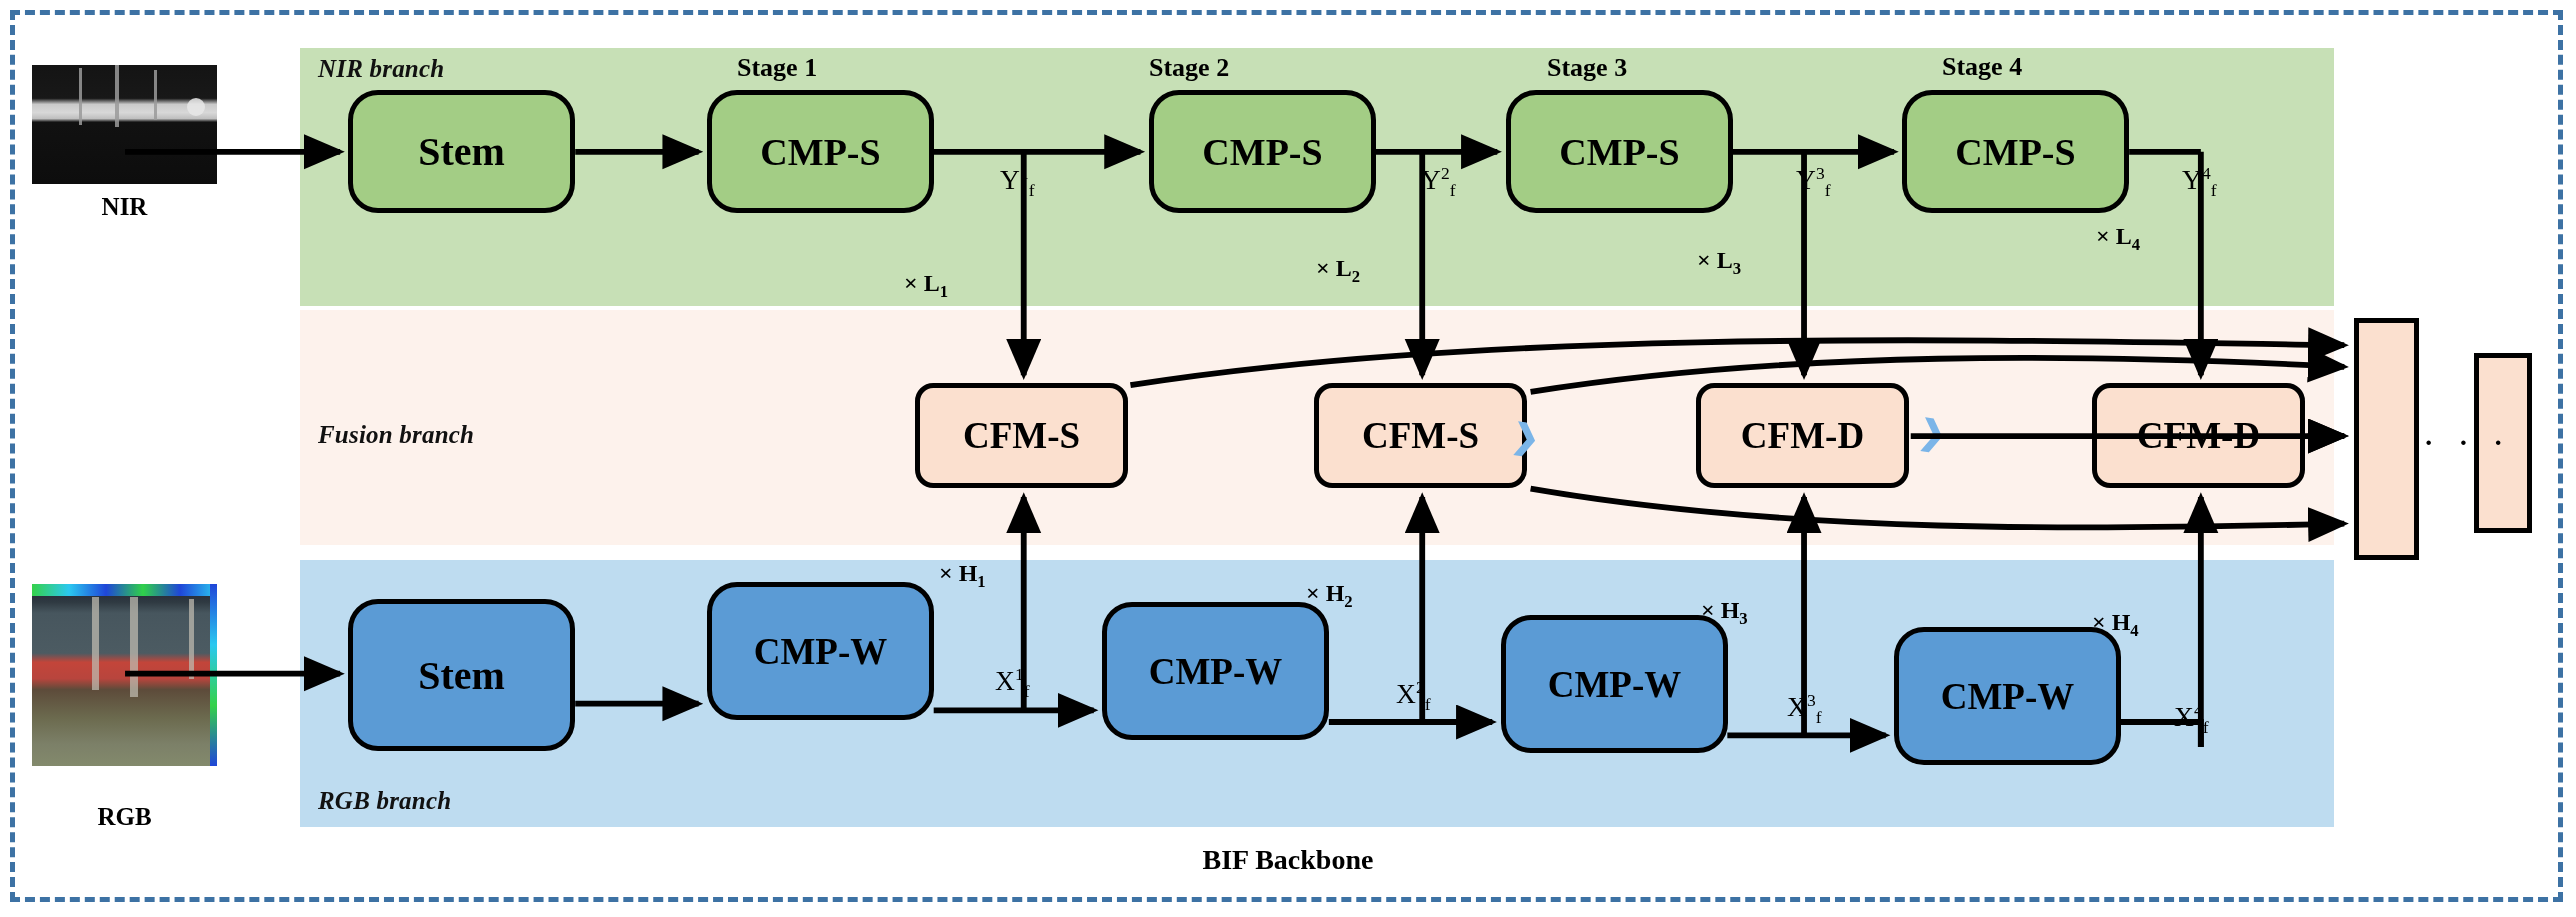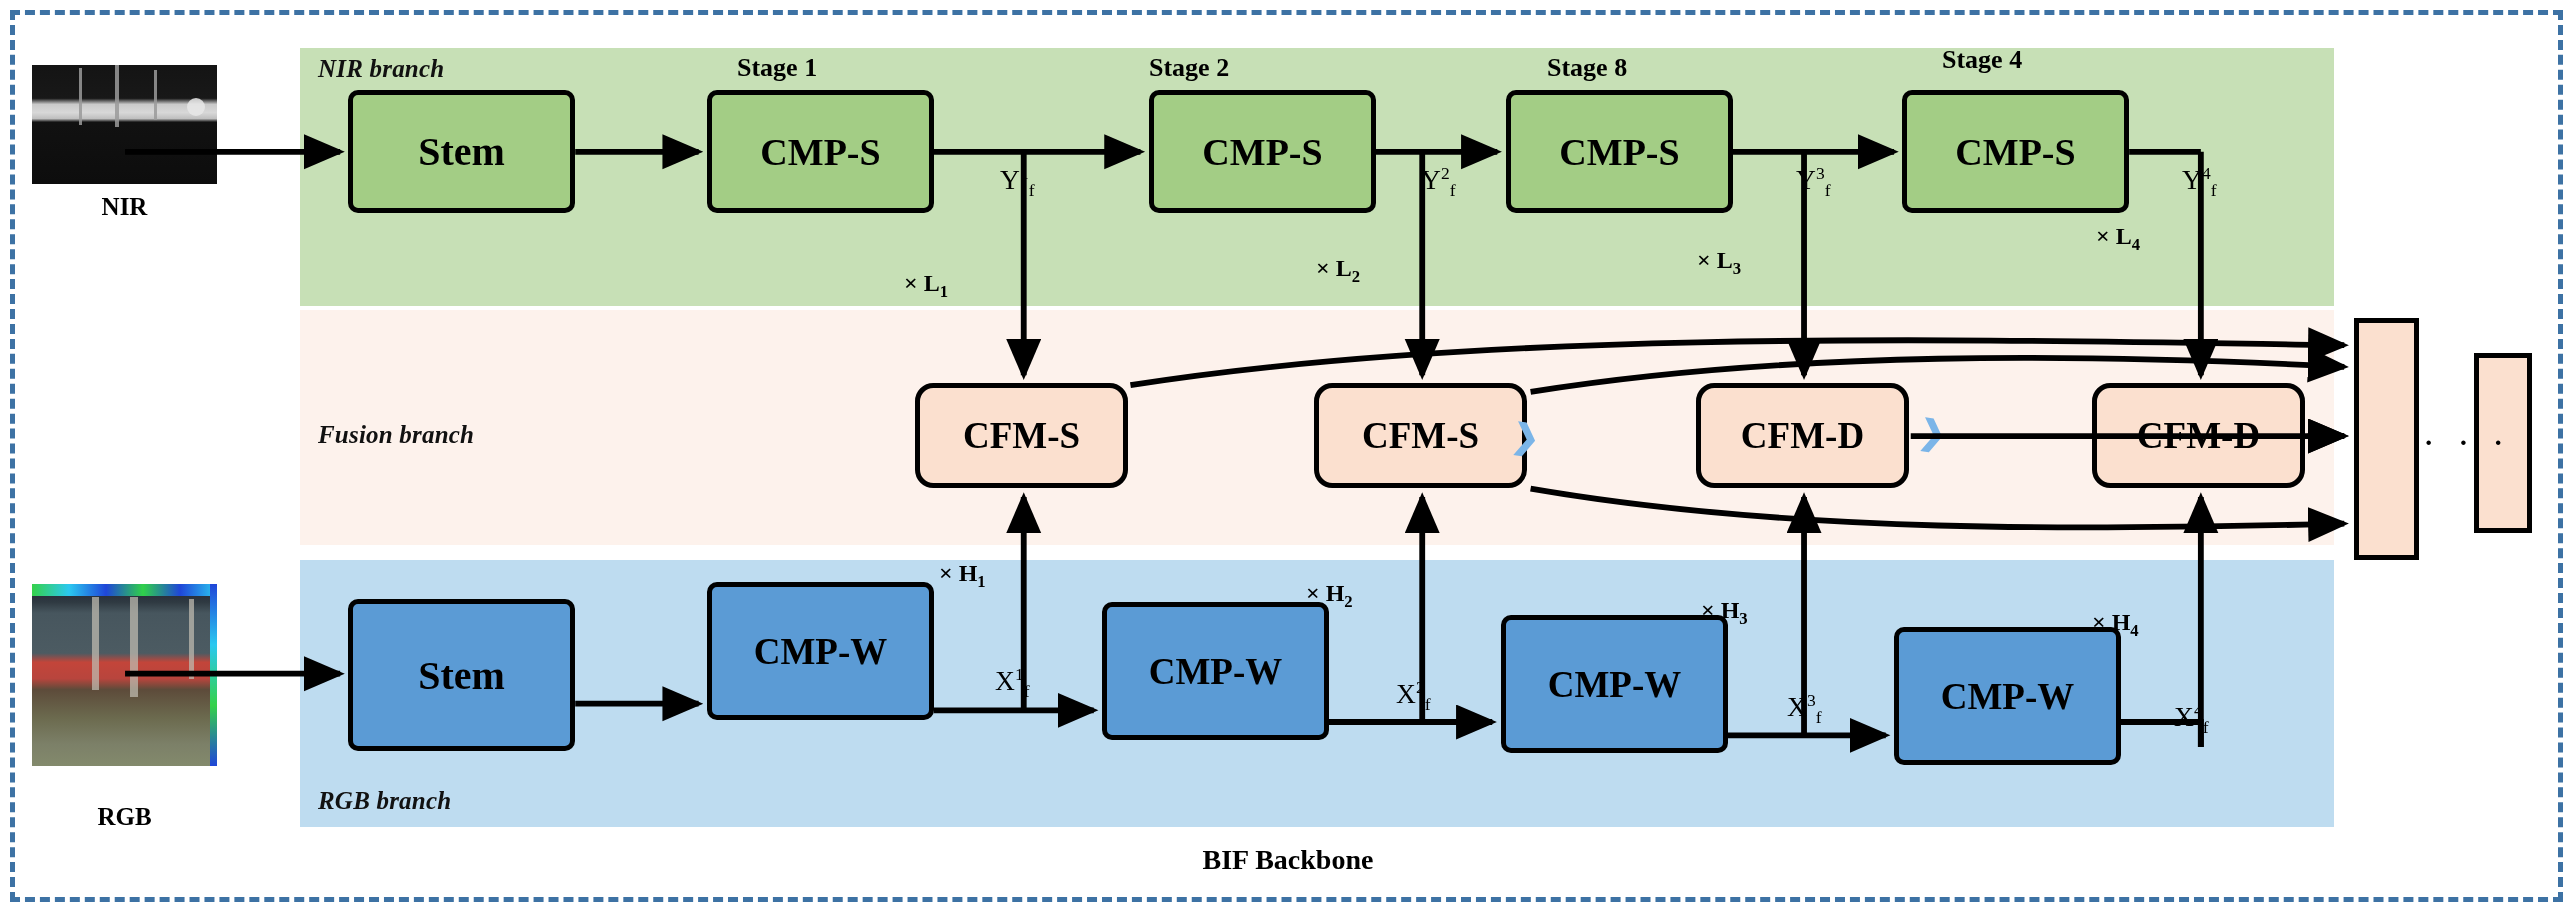--- a/index.html
+++ b/index.html
@@ -13,21 +13,21 @@
   
   .band{position:absolute;}
   #nir-band   {left:300px;  top:48px;  width:2034px; height:258px; background:#c7e0b6;}
   #fusion-band{left:300px;  top:310px; width:2034px; height:235px; background:#fdf2ec;}
   #rgb-band   {left:300px;  top:560px; width:2034px; height:267px; background:#bedcf0;}
 
   .band-label{position:absolute;font-style:italic;font-weight:bold;font-size:25px;
       color:#111;letter-spacing:0.2px;font-family:"Liberation Serif", serif;}
 
   
-  .node{position:absolute;border:5.8px solid #000;border-radius:10px;
+  .node{position:absolute;border:5.8px solid #000;border-radius:30px;
       display:flex;align-items:center;justify-content:center;
       font-weight:bold;color:#000;box-sizing:border-box;text-align:center;}
   .node.green{background:#a3cd85;}
   .node.blue {background:#5b9bd5;}
   .node.peach{background:#fbe0cf;border-radius:18.3px;}
 
   
   .slab{position:absolute;border:5.8px solid #000;background:#fbe0cf;box-sizing:border-box;}
 
   
@@ -99,22 +99,22 @@
   <div class="topband"></div>
   <div class="rightband"></div>
   <div class="pole" style="left:60px;top:13.3px;width:6.7px;height:93px;"></div>
   <div class="pole" style="left:98px;top:13.3px;width:8.3px;height:100px;"></div>
   <div class="pole" style="left:157px;top:15px;width:5px;height:80px;"></div>
 </div>
 <div class="io-caption" style="position:absolute;left:32px;top:775px;width:185px;margin-top:28px;">RGB</div>
 
 <div class="ann stage-title" style="left:737px;top:53px;">Stage 1</div>
 <div class="ann stage-title" style="left:1149px;top:53px;text-align:right;">Stage 2</div>
-<div class="ann stage-title" style="left:1547px;top:53px;">Stage 8</div>
-<div class="ann stage-title" style="left:1942px;top:45px;text-align:center;">Stage 4</div>
+<div class="ann stage-title" style="left:1547px;top:53px;">Stage 3</div>
+<div class="ann stage-title" style="left:1942px;top:52px;text-align:center;">Stage 4</div>
 
 <div class="node green" style="left:348px;top:90px;width:227px;height:123px;font-size:40px;">Stem</div>
 
 <div class="node green" style="left:707px;top:90px;width:227px;height:123px;font-size:38px;">CMP-S</div>
 <div class="node green" style="left:1149px;top:90px;width:227px;height:123px;font-size:38px;">CMP-S</div>
 <div class="node green" style="left:1506px;top:90px;width:227px;height:123px;font-size:38px;">CMP-S</div>
 <div class="node green" style="left:1902px;top:90px;width:227px;height:123px;font-size:38px;">CMP-S</div>
 
 <div class="ann feat" style="left:960px;top:163px;">
   <span>Y</span><sup>1</sup><sub>f</sub>

